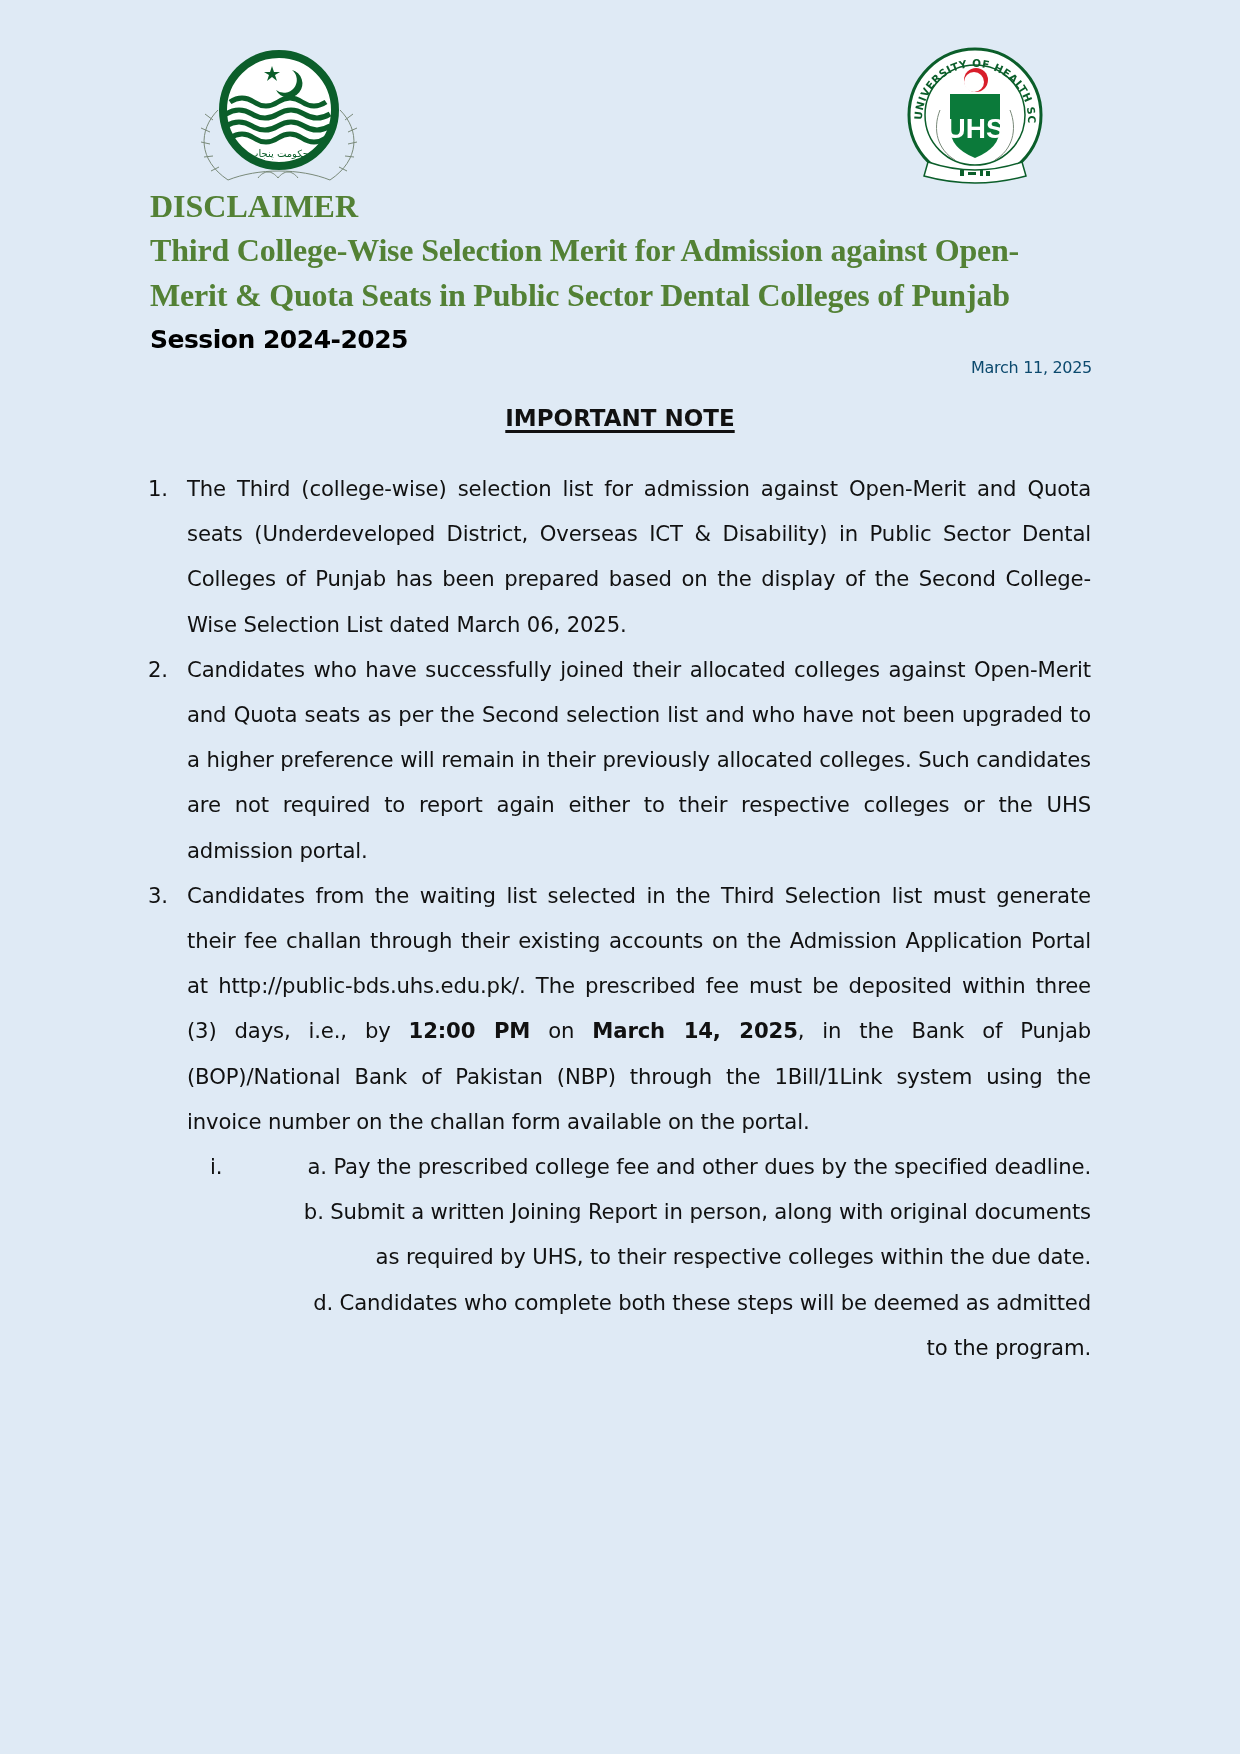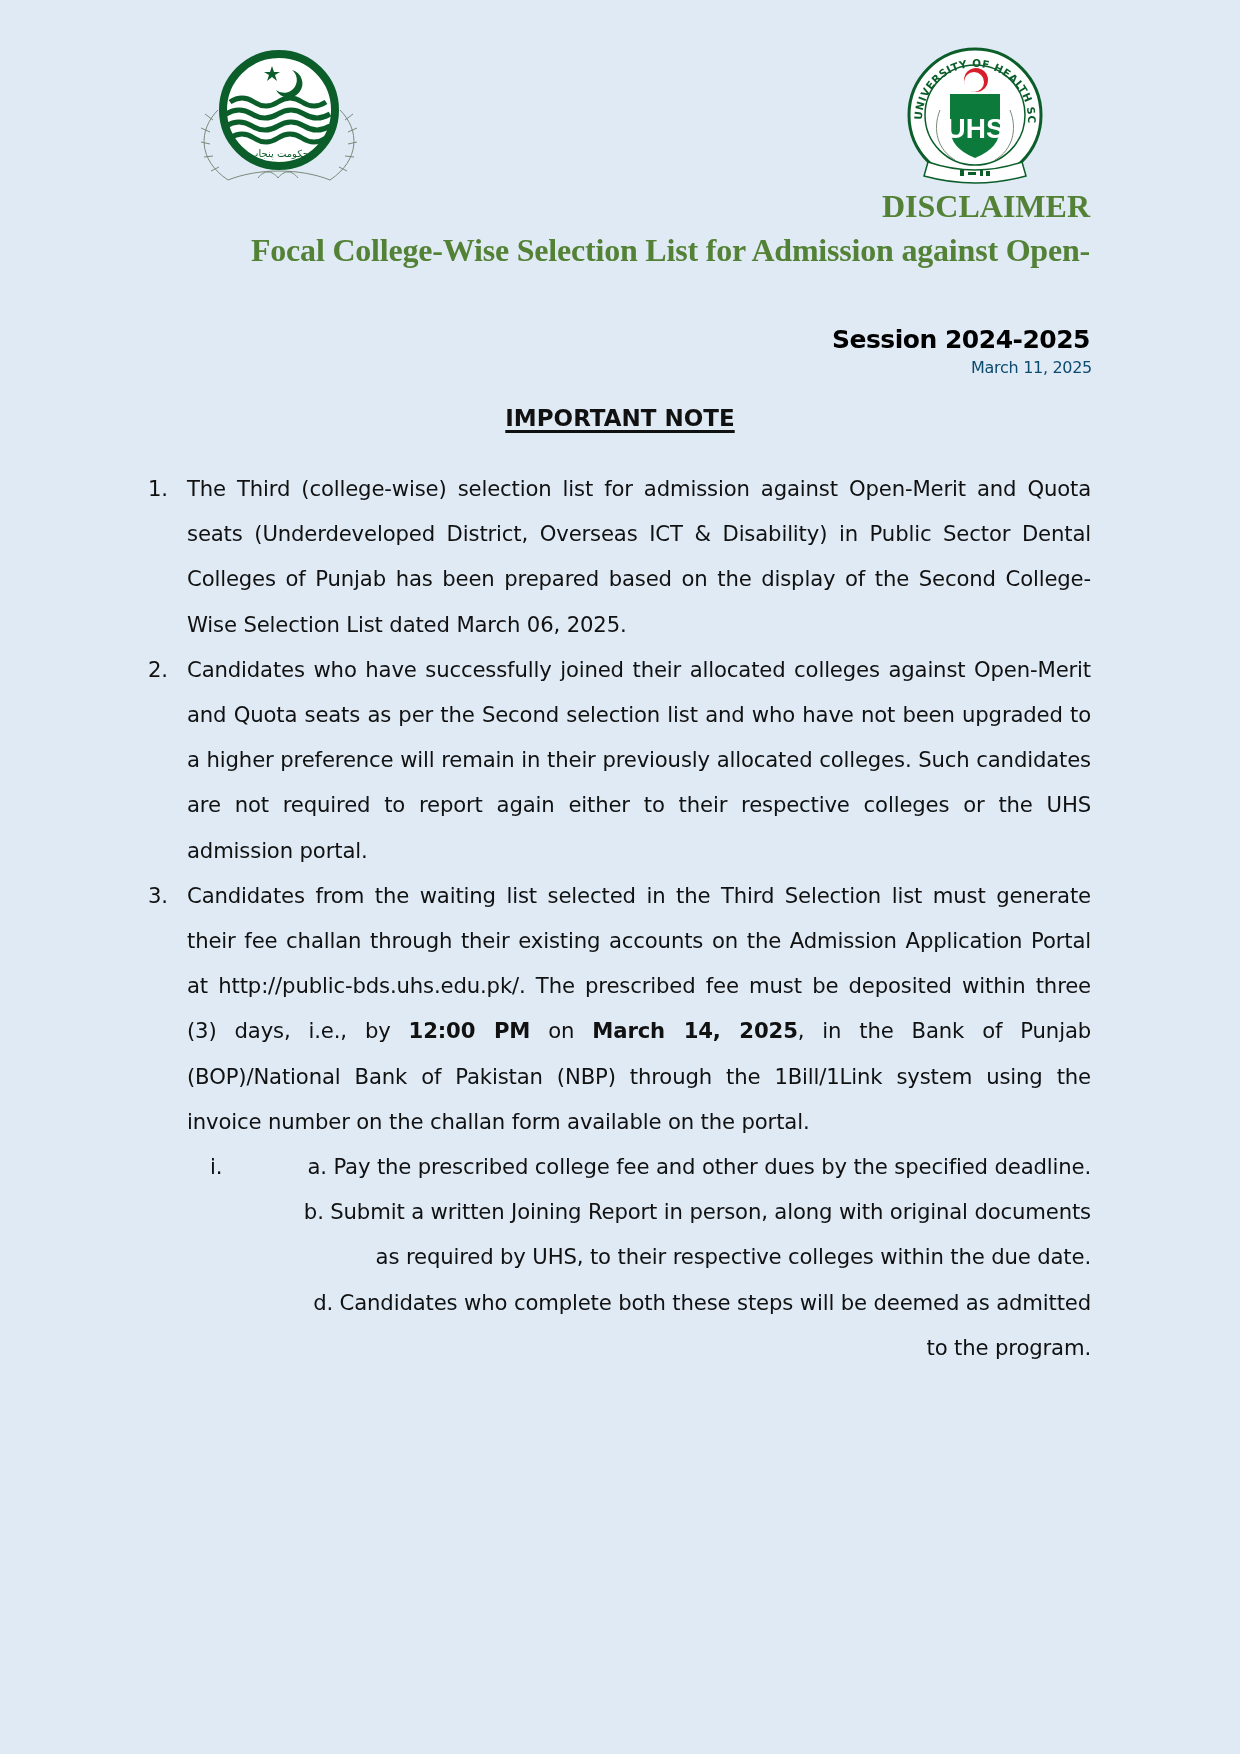--- a/index.html
+++ b/index.html
@@ -6,21 +6,21 @@
     body {
       width: 1240px; height: 1754px;
       background: #dfeaf5;
       position: relative;
       overflow: hidden;
       font-family: "DejaVu Sans", sans-serif;
       color: #111;
     }
     .logo-left { position: absolute; left: 188px; top: 40px; width: 182px; height: 150px; }
     .logo-right { position: absolute; left: 900px; top: 40px; width: 150px; height: 150px; }
-    .header { position: absolute; left: 150px; width: 940px; text-align: right; }
+    .header { position: absolute; left: 150px; width: 940px; text-align: left; }
     .disclaimer {
       top: 186px; font-family: "Liberation Serif", serif; font-weight: bold;
       font-size: 32px; color: #538135; line-height: 40px;
     }
     .subtitle {
       top: 228px; font-family: "Liberation Serif", serif; font-weight: bold;
       font-size: 32px; color: #538135; line-height: 45px; letter-spacing: -0.2px;
     }
     .session {
       top: 318px; font-family: "DejaVu Sans", sans-serif; font-weight: bold;
@@ -95,21 +95,22 @@
       <rect x="60" y="130" width="4" height="6"></rect>
       <rect x="68" y="132" width="8" height="3"></rect>
       <rect x="80" y="130" width="3" height="6"></rect>
       <rect x="86" y="131" width="4" height="5"></rect>
     </g>
   </svg>
 </div>
 
 <div class="header disclaimer">DISCLAIMER</div>
 <div class="header subtitle">
-  <div>Focal College-Wise Selection List for Admission against Open-</div>
+  <div>Third College-Wise Selection Merit for Admission against Open-</div>
+  <div>Merit &amp; Quota Seats in Public Sector Dental Colleges of Punjab</div>
 </div>
 <div class="header session">Session 2024-2025</div>
 <div class="date">March 11, 2025</div>
 
 <div class="note-title">IMPORTANT NOTE</div>
 
 <div class="list">
   <div class="item lastline">
     <span class="num">1.</span>
     <span>The Third (college-wise) selection list for admission against Open-Merit and Quota seats (Underdeveloped District, Overseas ICT &amp; Disability) in Public Sector Dental Colleges of Punjab has been prepared based on the display of the Second College-Wise Selection List dated March 06, 2025.</span>

